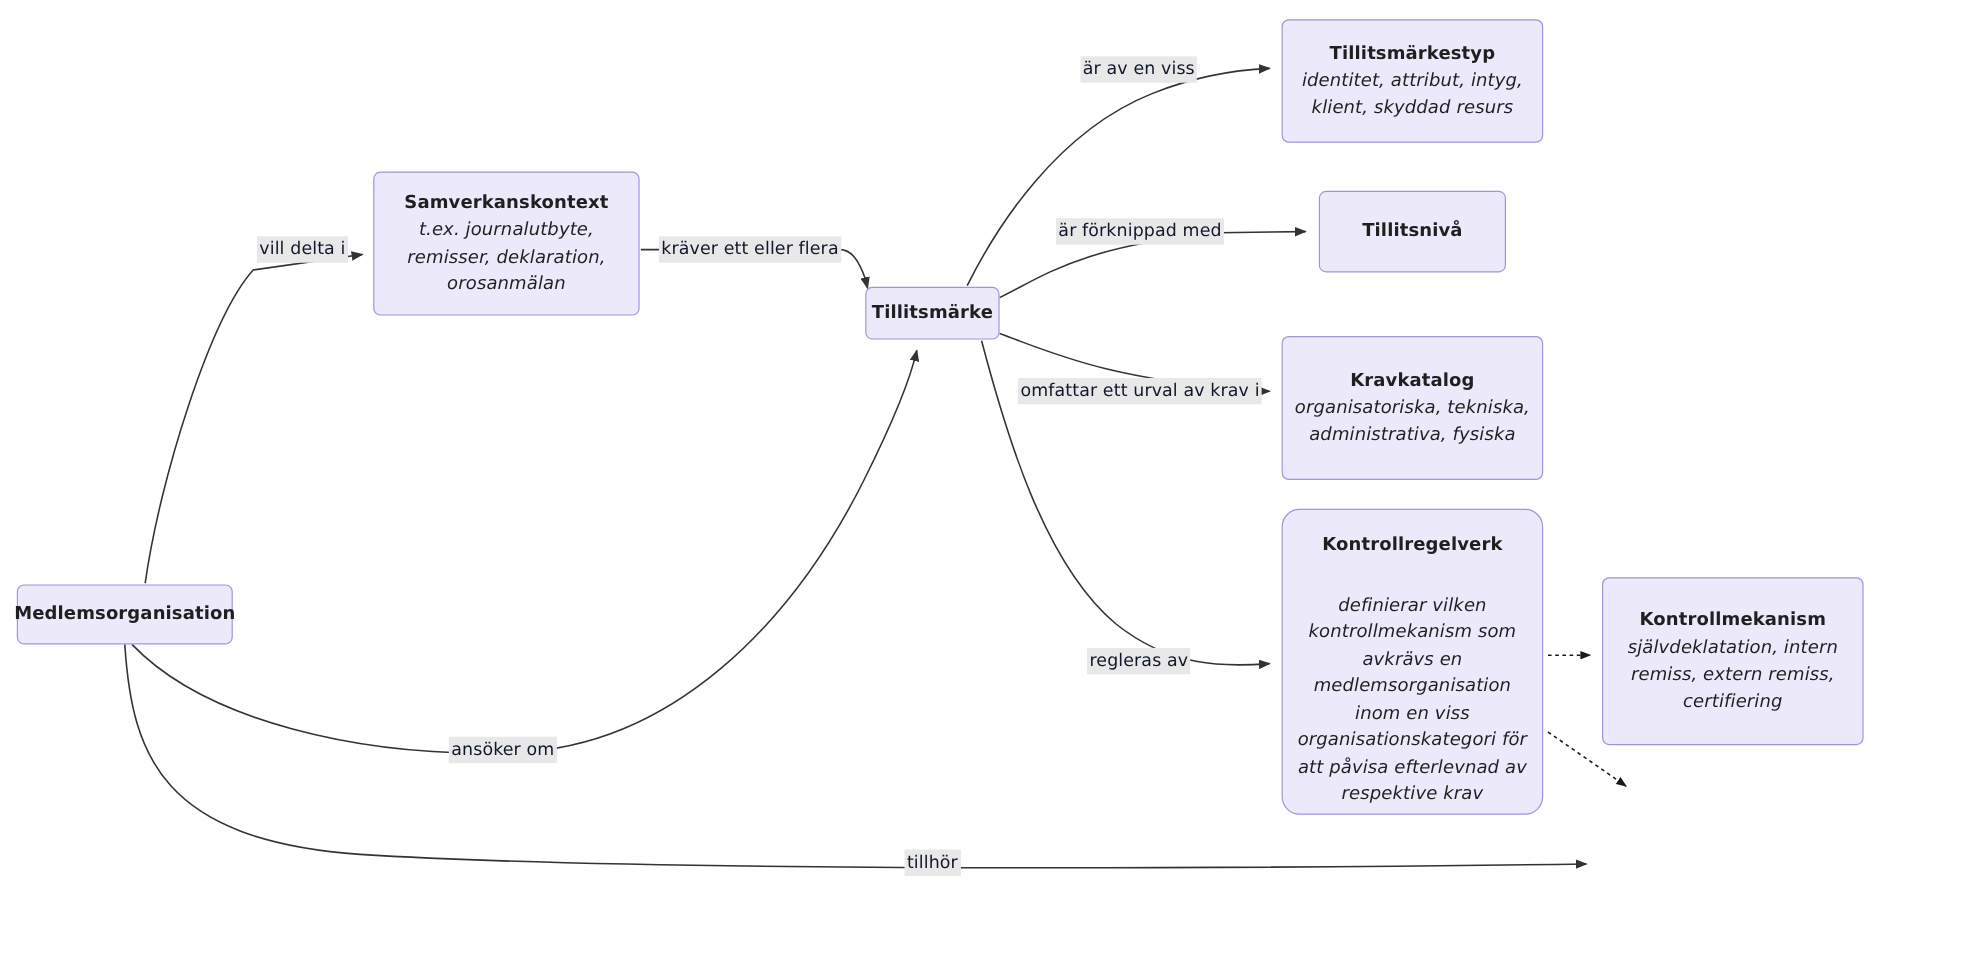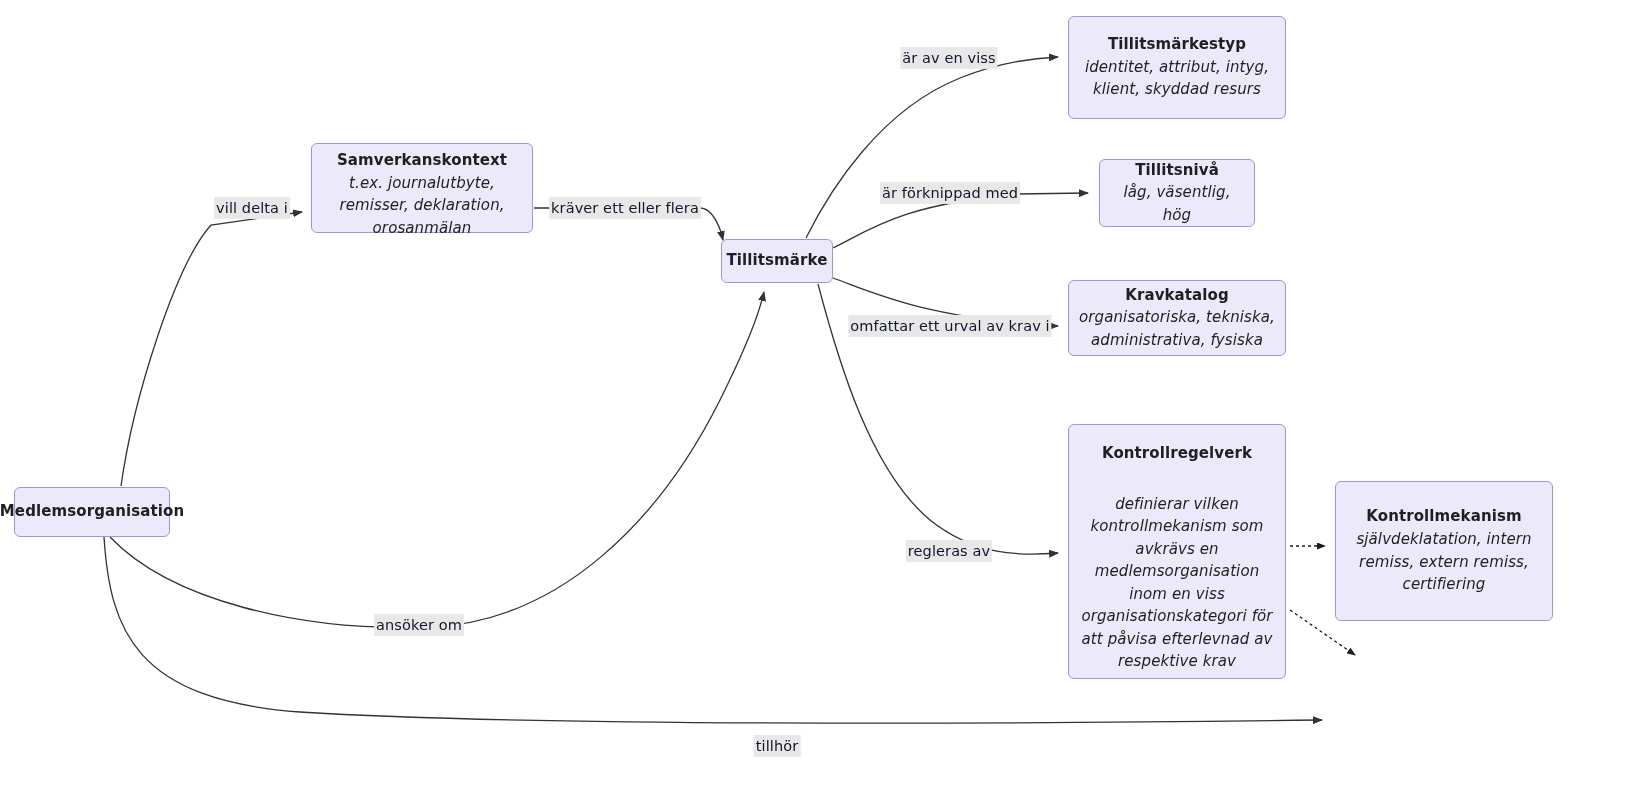--- a/index.html
+++ b/index.html
@@ -53,20 +53,21 @@
     line-height: 1.5;
     letter-spacing: 0.1px;
   }
   .node.solo .title {
     font-weight: bold;
     font-size: 15px;
   }
   .node.kontrollregelverk {
     justify-content: flex-start;
     padding-top: 18px;
+    border-radius: 15px;
   }
   .node.kontrollregelverk .sub {
     margin-top: 28px;
   }
   .edge-label {
     position: absolute;
     background: #E8E8E8;
     color: #0f172a;
     font-size: 14.5px;
     line-height: 1.25;
@@ -105,44 +106,43 @@
 
     <path d="M110,537 C170,600 300,632 430,627 C560,622 660,520 720,400 C748,344 760,310 764,292" fill="none" stroke="#333333" stroke-width="1.3" marker-end="url(#arrow)"></path>
 
     <path d="M104,537 C110,630 135,700 300,712 C560,728 1100,723 1322,720" fill="none" stroke="#333333" stroke-width="1.3" marker-end="url(#arrow)"></path>
 
     <path d="M1290,546 L1325,546" fill="none" stroke="#1a1a1a" stroke-width="1.3" stroke-dasharray="3,3" marker-end="url(#arrowdot)"></path>
 
     <path d="M1290,610 L1355,655" fill="none" stroke="#1a1a1a" stroke-width="1.3" stroke-dasharray="3,3" marker-end="url(#arrowdot)"></path>
   </svg>
 
-  <div class="node solo" style="left:14px; top:487px; width:156px; height:50px;">
+  <div class="node solo" style="left:14px; top:487px; width:180px; height:50px;">
     <div class="title">Medlemsorganisation</div>
   </div>
 
-  <div class="node" style="left:311px; top:143px; width:222px; height:90px;justify-content:space-between;">
+  <div class="node" style="left:311px; top:143px; width:222px; height:120px;">
     <div class="title">Samverkanskontext</div>
     <div class="sub">t.ex. journalutbyte, remisser, deklaration, orosanmälan</div>
   </div>
 
   <div class="node solo" style="left:721px; top:239px; width:112px; height:44px;">
     <div class="title">Tillitsmärke</div>
   </div>
 
   <div class="node" style="left:1068px; top:16px; width:218px; height:103px;">
     <div class="title">Tillitsmärkestyp</div>
     <div class="sub">identitet, attribut, intyg, klient, skyddad resurs</div>
   </div>
 
   <div class="node" style="left:1099px; top:159px; width:156px; height:68px;">
     <div class="title">Tillitsnivå</div>
-    <div class="sub">låg, väsentlig, hög</div>
   </div>
 
-  <div class="node" style="left:1068px; top:280px; width:218px; height:76px;">
+  <div class="node" style="left:1068px; top:280px; width:218px; height:120px;">
     <div class="title">Kravkatalog</div>
     <div class="sub">organisatoriska, tekniska, administrativa, fysiska</div>
   </div>
 
   <div class="node kontrollregelverk" style="left:1068px; top:424px; width:218px; height:255px;">
     <div class="title">Kontrollregelverk</div>
     <div class="sub">definierar vilken kontrollmekanism som avkrävs en medlemsorganisation inom en viss organisationskategori för att påvisa efterlevnad av respektive krav</div>
   </div>
 
   <div class="node" style="left:1335px; top:481px; width:218px; height:140px;">
@@ -158,15 +158,15 @@
   <div class="edge-label" style="left:949px; top:58px;">är av en viss</div>
 
   <div class="edge-label" style="left:950px; top:193px;">är förknippad med</div>
 
   <div class="edge-label" style="left:950px; top:326px;">omfattar ett urval av krav i</div>
 
   <div class="edge-label" style="left:949px; top:551px;">regleras av</div>
 
   <div class="edge-label" style="left:419px; top:625px;">ansöker om</div>
 
-  <div class="edge-label" style="left:777px; top:746px;">tillhör</div>
+  <div class="edge-label" style="left:777px; top:719px;">tillhör</div>
 
 </div>
 
 </body></html>

